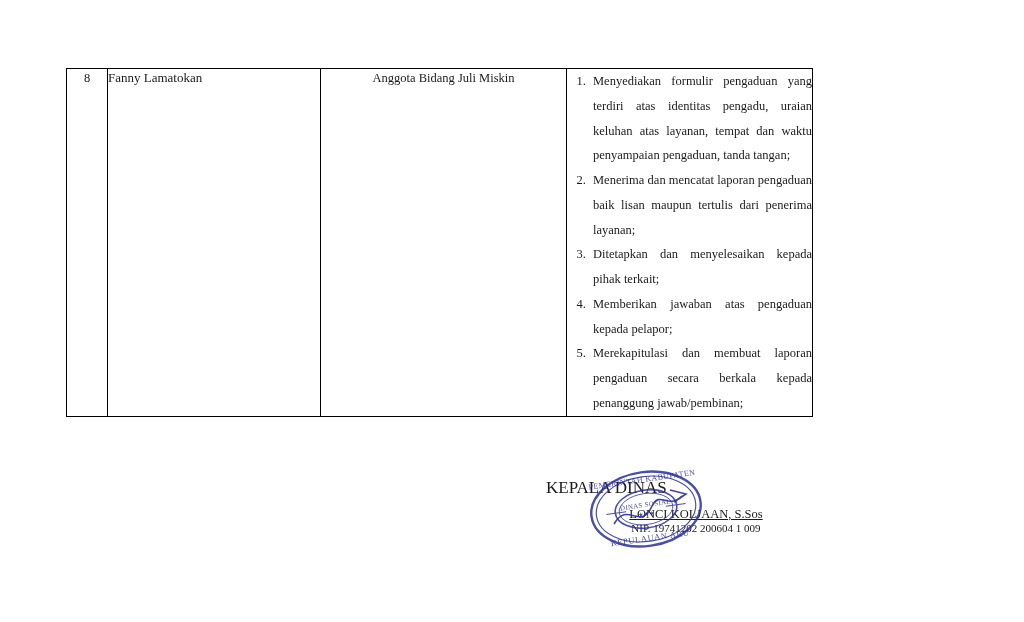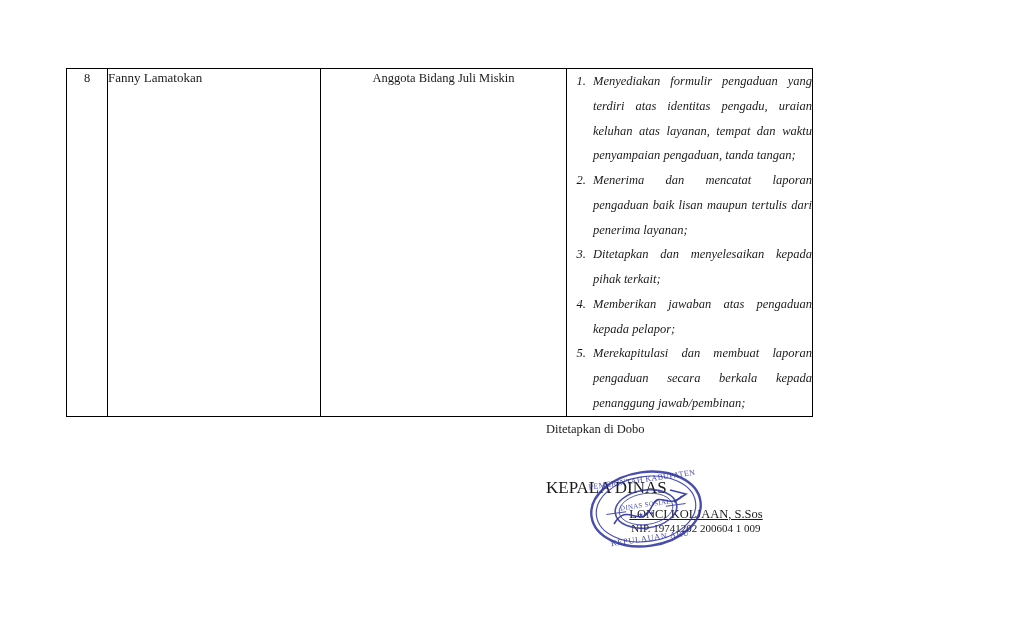--- a/index.html
+++ b/index.html
@@ -55,21 +55,20 @@
     margin-left: 44px;
   }
   .cell-position {
     font-size: 12.5px;
     padding: 7px 10px 0 10px;
     text-align: center;
     line-height: 1.45;
   }
   .cell-task {
     padding: 7px 8px 14px 10px;
-    font-style: italic;
   }
 
   ol.task-list {
     margin: 0;
     padding: 0 0 0 22px;
     list-style-position: outside;
   }
   ol.task-list > li {
     font-size: 12.5px;
     line-height: 1.98;
@@ -149,21 +148,20 @@
             <li>Ditetapkan dan menyelesaikan kepada pihak terkait;</li>
             <li>Memberikan jawaban atas pengaduan kepada pelapor;</li>
             <li>Merekapitulasi dan membuat laporan pengaduan secara berkala kepada penanggung jawab/pembinan;</li>
           </ol>
         </td>
       </tr>
     </tbody>
   </table>
 
   <div class="sign-block">
-    <div class="sign-line">Ditetapkan di Dobo</div>
   </div>
 
   <div class="sign-title">KEPALA DINAS</div>
   <div class="sign-name">LONCI KOLJAAN, S.Sos</div>
   <div class="sign-nip">NIP. 19741202 200604 1 009</div>
 
   <div class="stamp">
     <svg width="120" height="86" viewBox="0 0 120 86" xmlns="http://www.w3.org/2000/svg">
       <g transform="rotate(-8 60 43)" fill="none" stroke="#2a2f9e" opacity="0.85">
         <ellipse cx="60" cy="43" rx="55" ry="37" stroke-width="2.4"></ellipse>

